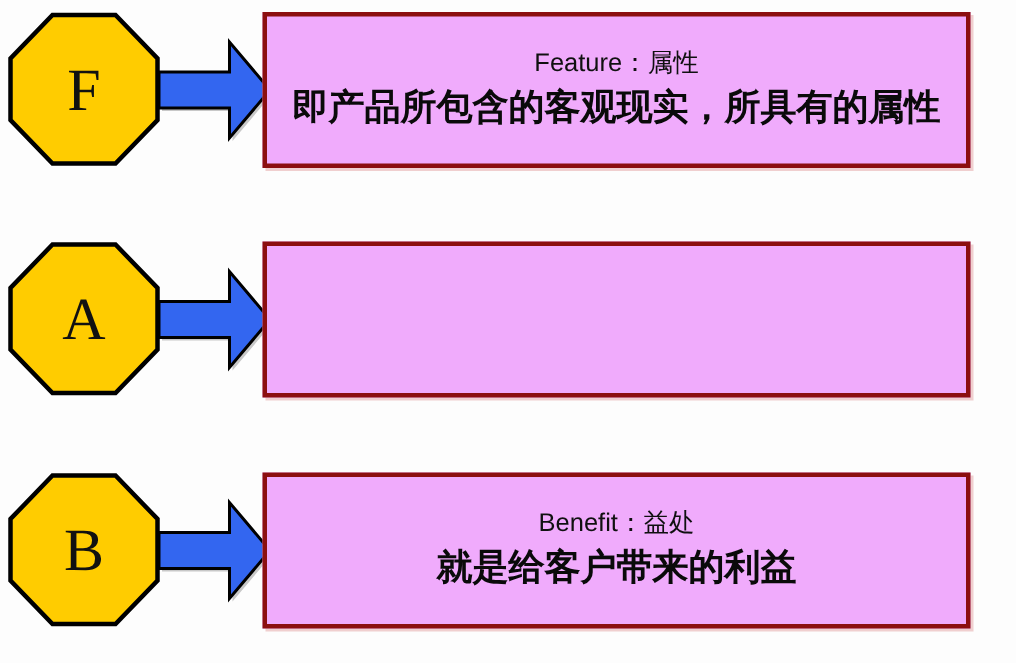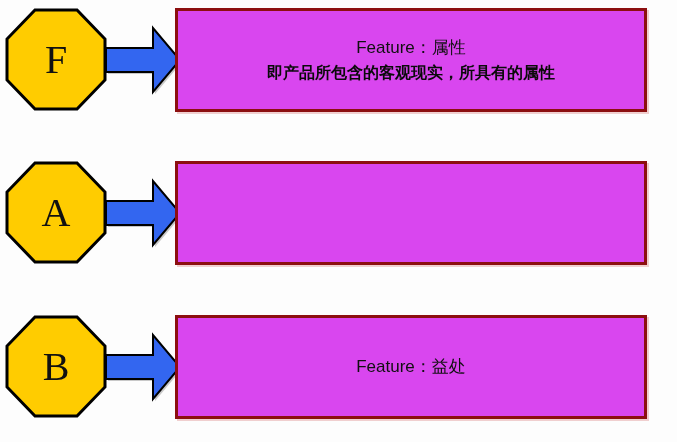--- a/index.html
+++ b/index.html
@@ -76,40 +76,40 @@
     height: 72px;
   }
 
   
   .text-box {
     position: absolute;
     left: 175px;
     top: 6px;
     width: 472px;
     height: 104px;
-    background: #d946ef;
+    background: #f0abfc;
     border: 3px solid #8c0f10;
     box-sizing: border-box;
     box-shadow: 2px 2px 0 0 #f0cfcf;
     display: flex;
     flex-direction: column;
     align-items: center;
     justify-content: center;
   }
   .line-title {
     font-family: "Liberation Sans", "DejaVu Sans", sans-serif;
     font-size: 17px;
     font-weight: 400;
     color: #101010;
     line-height: 1.45;
     white-space: nowrap;
   }
   .line-desc {
     font-family: "Liberation Sans", "DejaVu Sans", sans-serif;
-    font-size: 16px;
+    font-size: 24px;
     font-weight: 700;
     color: #0a0a0a;
     line-height: 1.45;
     white-space: nowrap;
     margin-top: 1px;
   }
 </style>
 </head>
 <body>
 
@@ -167,17 +167,18 @@
     </div>
 
     <div class="arrow-wrap">
       <svg viewBox="0 0 80 72" xmlns="http://www.w3.org/2000/svg">
         <polygon points="3,48 3,24 50,24 50,4 77,36 50,68 50,48" fill="#888888" opacity="0.45" transform="translate(2,2)"></polygon>
         <polygon points="3,48 3,24 50,24 50,4 77,36 50,68 50,48" fill="#3366f0" stroke="#000000" stroke-width="2" stroke-linejoin="miter"></polygon>
       </svg>
     </div>
 
     <div class="text-box">
-      <div class="line-title">Feature：益处</div>
+      <div class="line-title">Benefit：益处</div>
+      <div class="line-desc">就是给客户带来的利益</div>
     </div>
   </div>
 
 </div>
 
 </body></html>

